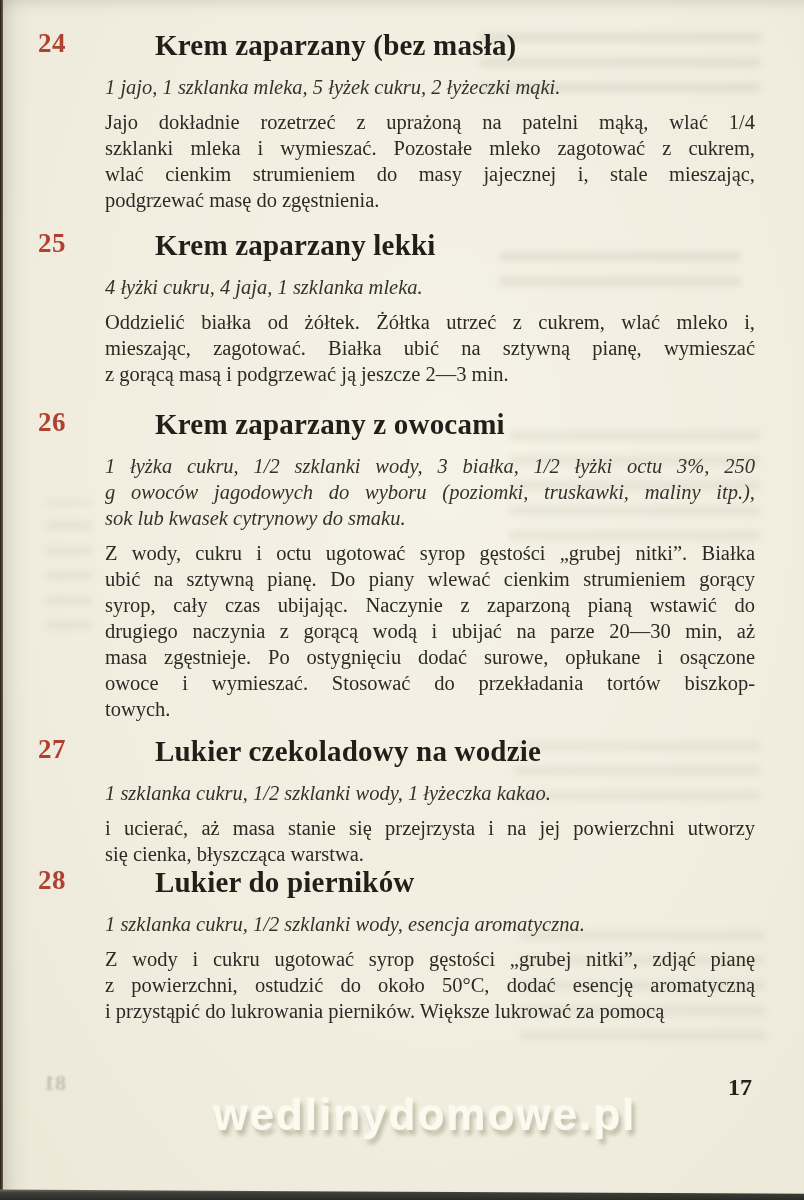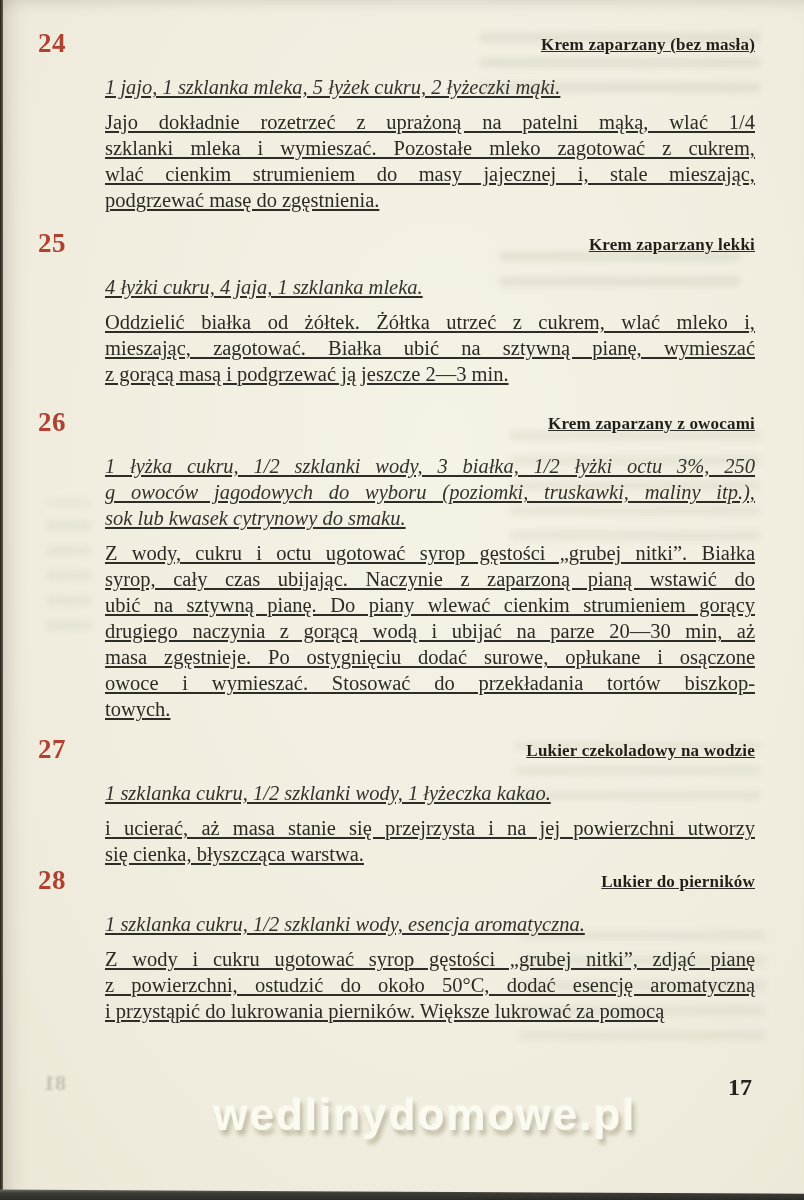--- a/index.html
+++ b/index.html
@@ -29,38 +29,38 @@
     pointer-events:none;
   }
   .b1{left:480px;top:30px;width:280px;height:62px;}
   .b2{left:500px;top:238px;width:240px;height:48px;}
   .b3{left:510px;top:425px;width:250px;height:115px;opacity:.8;}
   .b4{left:46px;top:500px;width:46px;height:130px;opacity:.7;}
   .b5{left:515px;top:742px;width:245px;height:58px;opacity:.8;}
   .b6{left:520px;top:928px;width:245px;height:112px;opacity:.8;}
 
   .recipes{position:absolute;left:0;top:0;width:804px;padding-top:30px;}
-  .recipe{position:relative;padding-left:105px;padding-right:49px;text-decoration:underline;}
+  .recipe{position:relative;padding-left:105px;padding-right:39px;}
   .recipe:nth-of-type(1){margin-top:0;}
   .recipe:nth-of-type(2){margin-top:17px;}
   .recipe:nth-of-type(3){margin-top:22px;}
   .recipe:nth-of-type(4){margin-top:14px;}
   .recipe:nth-of-type(5){}
 
   .rhead{position:relative;height:30px;line-height:30px;margin-bottom:14px;}
   .rnum{
     position:absolute;left:-67px;top:-2px;
     font-weight:bold;font-size:27px;
     color:var(--accent,#b0402f);
     letter-spacing:.5px;
   }
   .rtitle{
     margin:0 0 0 50px;
-    font-size:17px;font-weight:bold;line-height:30px;
-    color:#221f1a;letter-spacing:.2px;text-align:right;
+    font-size:29px;font-weight:bold;line-height:30px;
+    color:#221f1a;letter-spacing:.2px;
   }
   .ring{margin-bottom:9px;font-style:italic;color:#34322c;}
   .ring .line,.rbody .line{
     width:650px;font-size:20.5px;line-height:26px;
     text-align:justify;text-align-last:justify;
     white-space:normal;
   }
   .line.last{text-align-last:left;}
   .rbody .line{color:#2c2a25;}
 
@@ -133,22 +133,22 @@
       <span class="rnum">26</span>
       <h2 class="rtitle">Krem zaparzany z owocami</h2>
     </header>
     <div class="ring">
           <div class="line">1 łyżka cukru, 1/2 szklanki wody, 3 białka, 1/2 łyżki octu 3%, 250</div>
           <div class="line">g owoców jagodowych do wyboru (poziomki, truskawki, maliny itp.),</div>
           <div class="line last">sok lub kwasek cytrynowy do smaku.</div>
         </div>
     <div class="rbody">
           <div class="line">Z wody, cukru i octu ugotować syrop gęstości „grubej nitki”. Białka</div>
+          <div class="line">ubić na sztywną pianę. Do piany wlewać cienkim strumieniem gorący</div>
           <div class="line">syrop, cały czas ubijając. Naczynie z zaparzoną pianą wstawić do</div>
-          <div class="line">ubić na sztywną pianę. Do piany wlewać cienkim strumieniem gorący</div>
           <div class="line">drugiego naczynia z gorącą wodą i ubijać na parze 20—30 min, aż</div>
           <div class="line">masa zgęstnieje. Po ostygnięciu dodać surowe, opłukane i osączone</div>
           <div class="line">owoce i wymieszać. Stosować do przekładania tortów biszkop-</div>
           <div class="line last">towych.</div>
         </div>
   </section>
 
   <section class="recipe">
     <header class="rhead">
       <span class="rnum">27</span>

